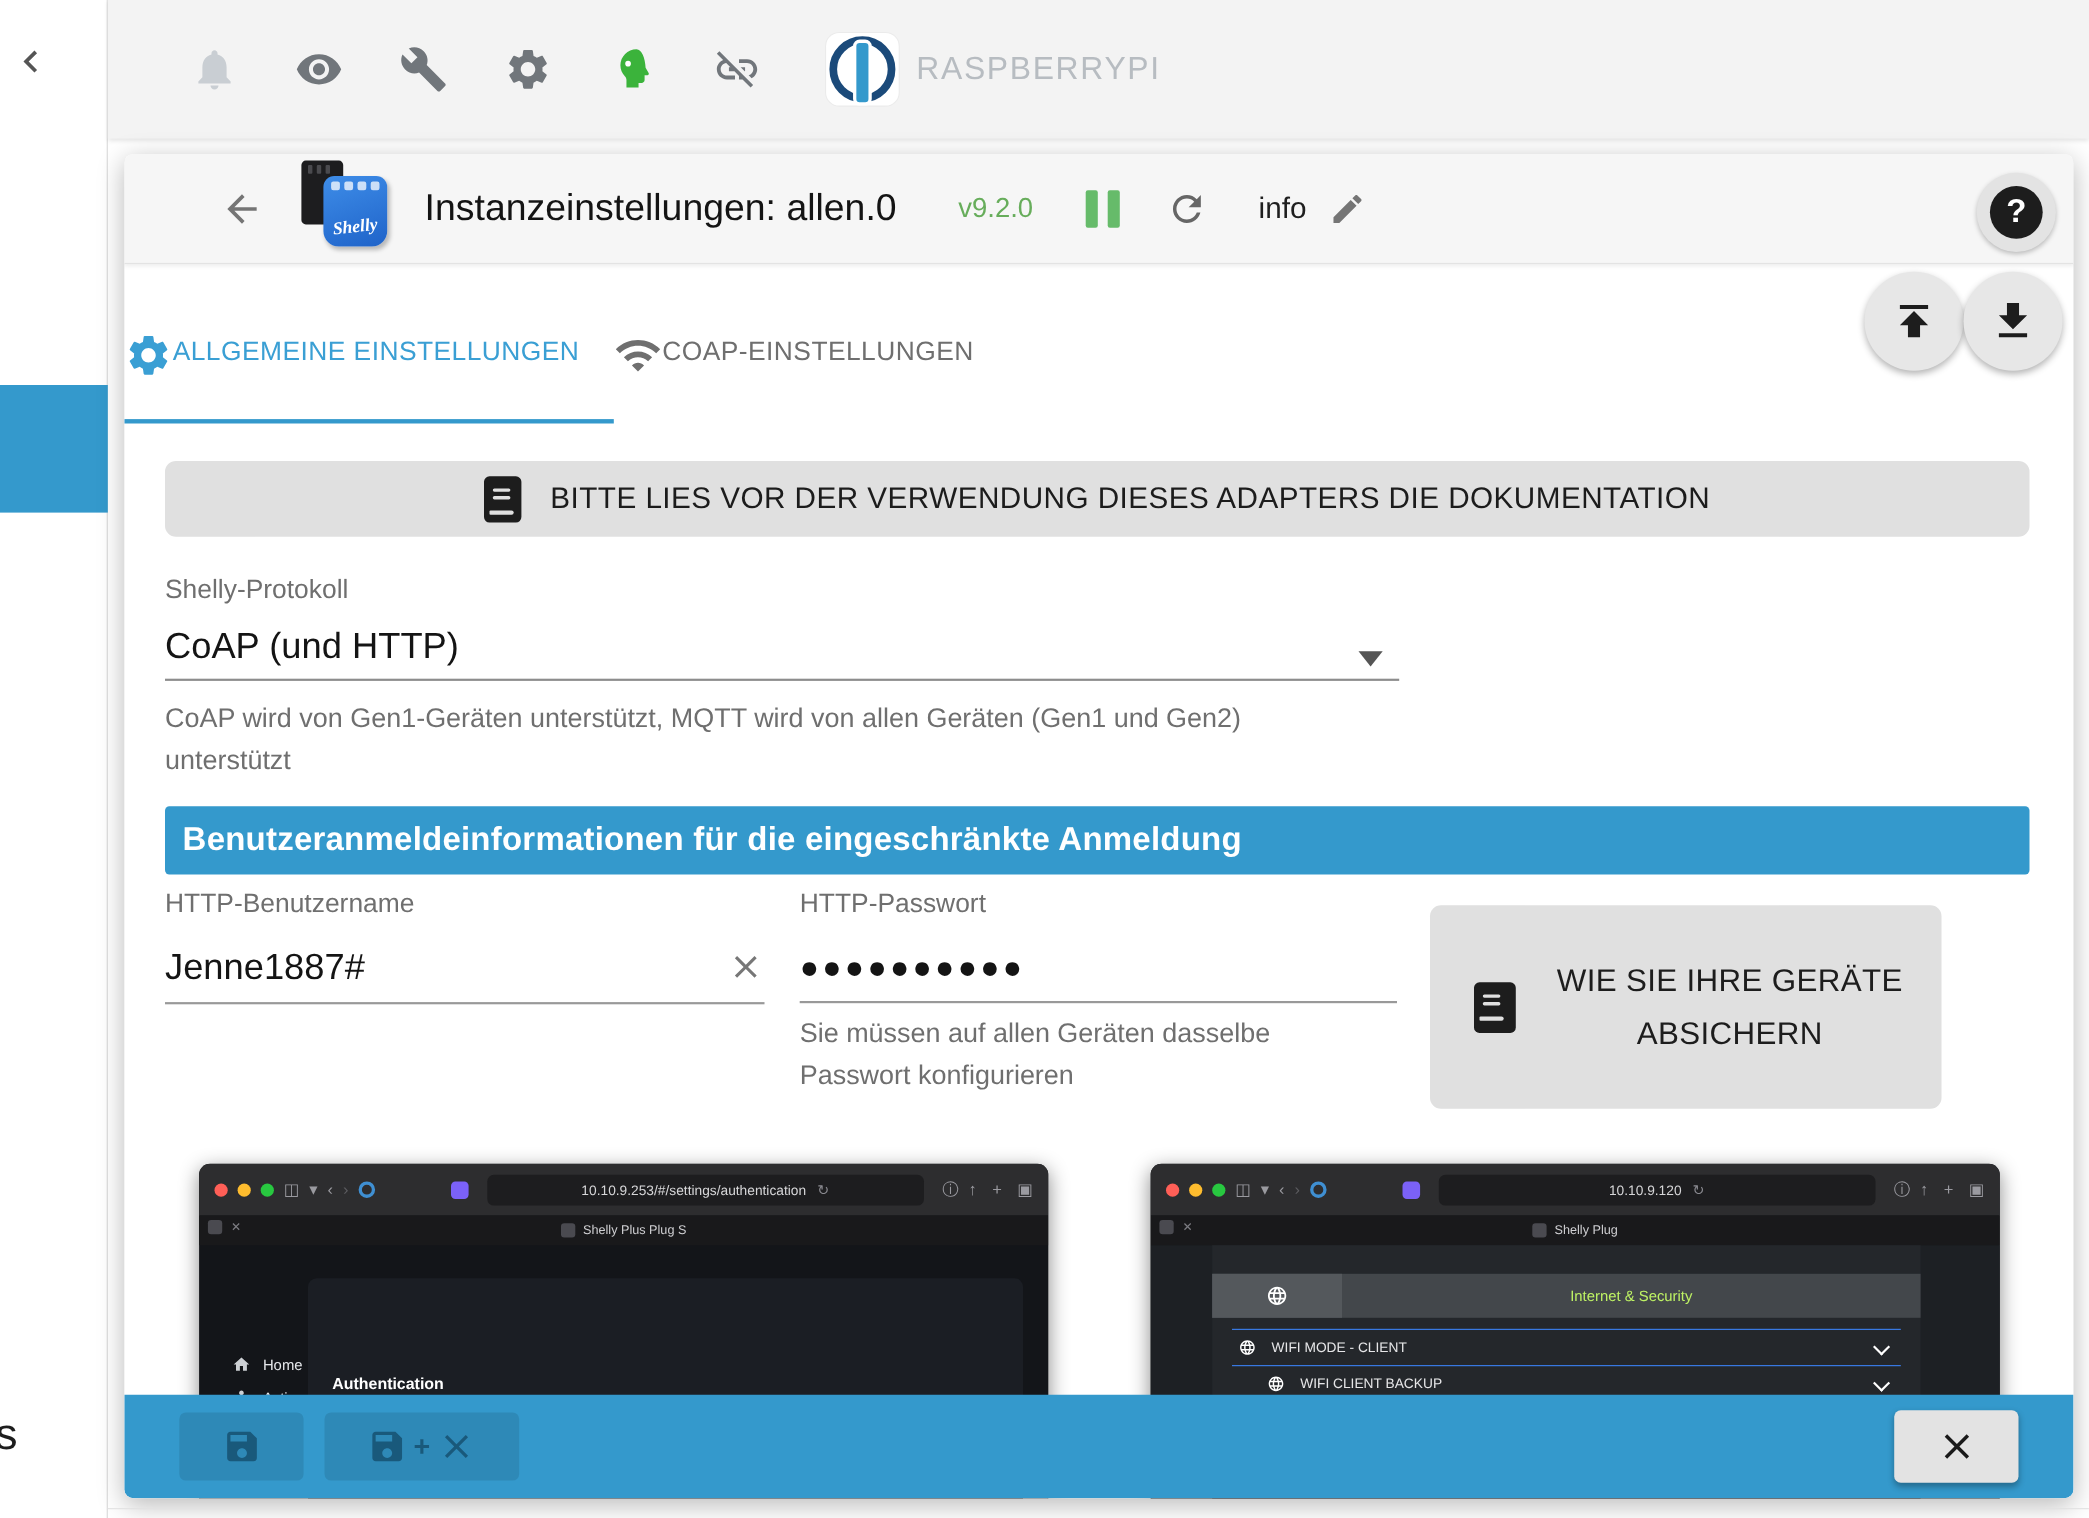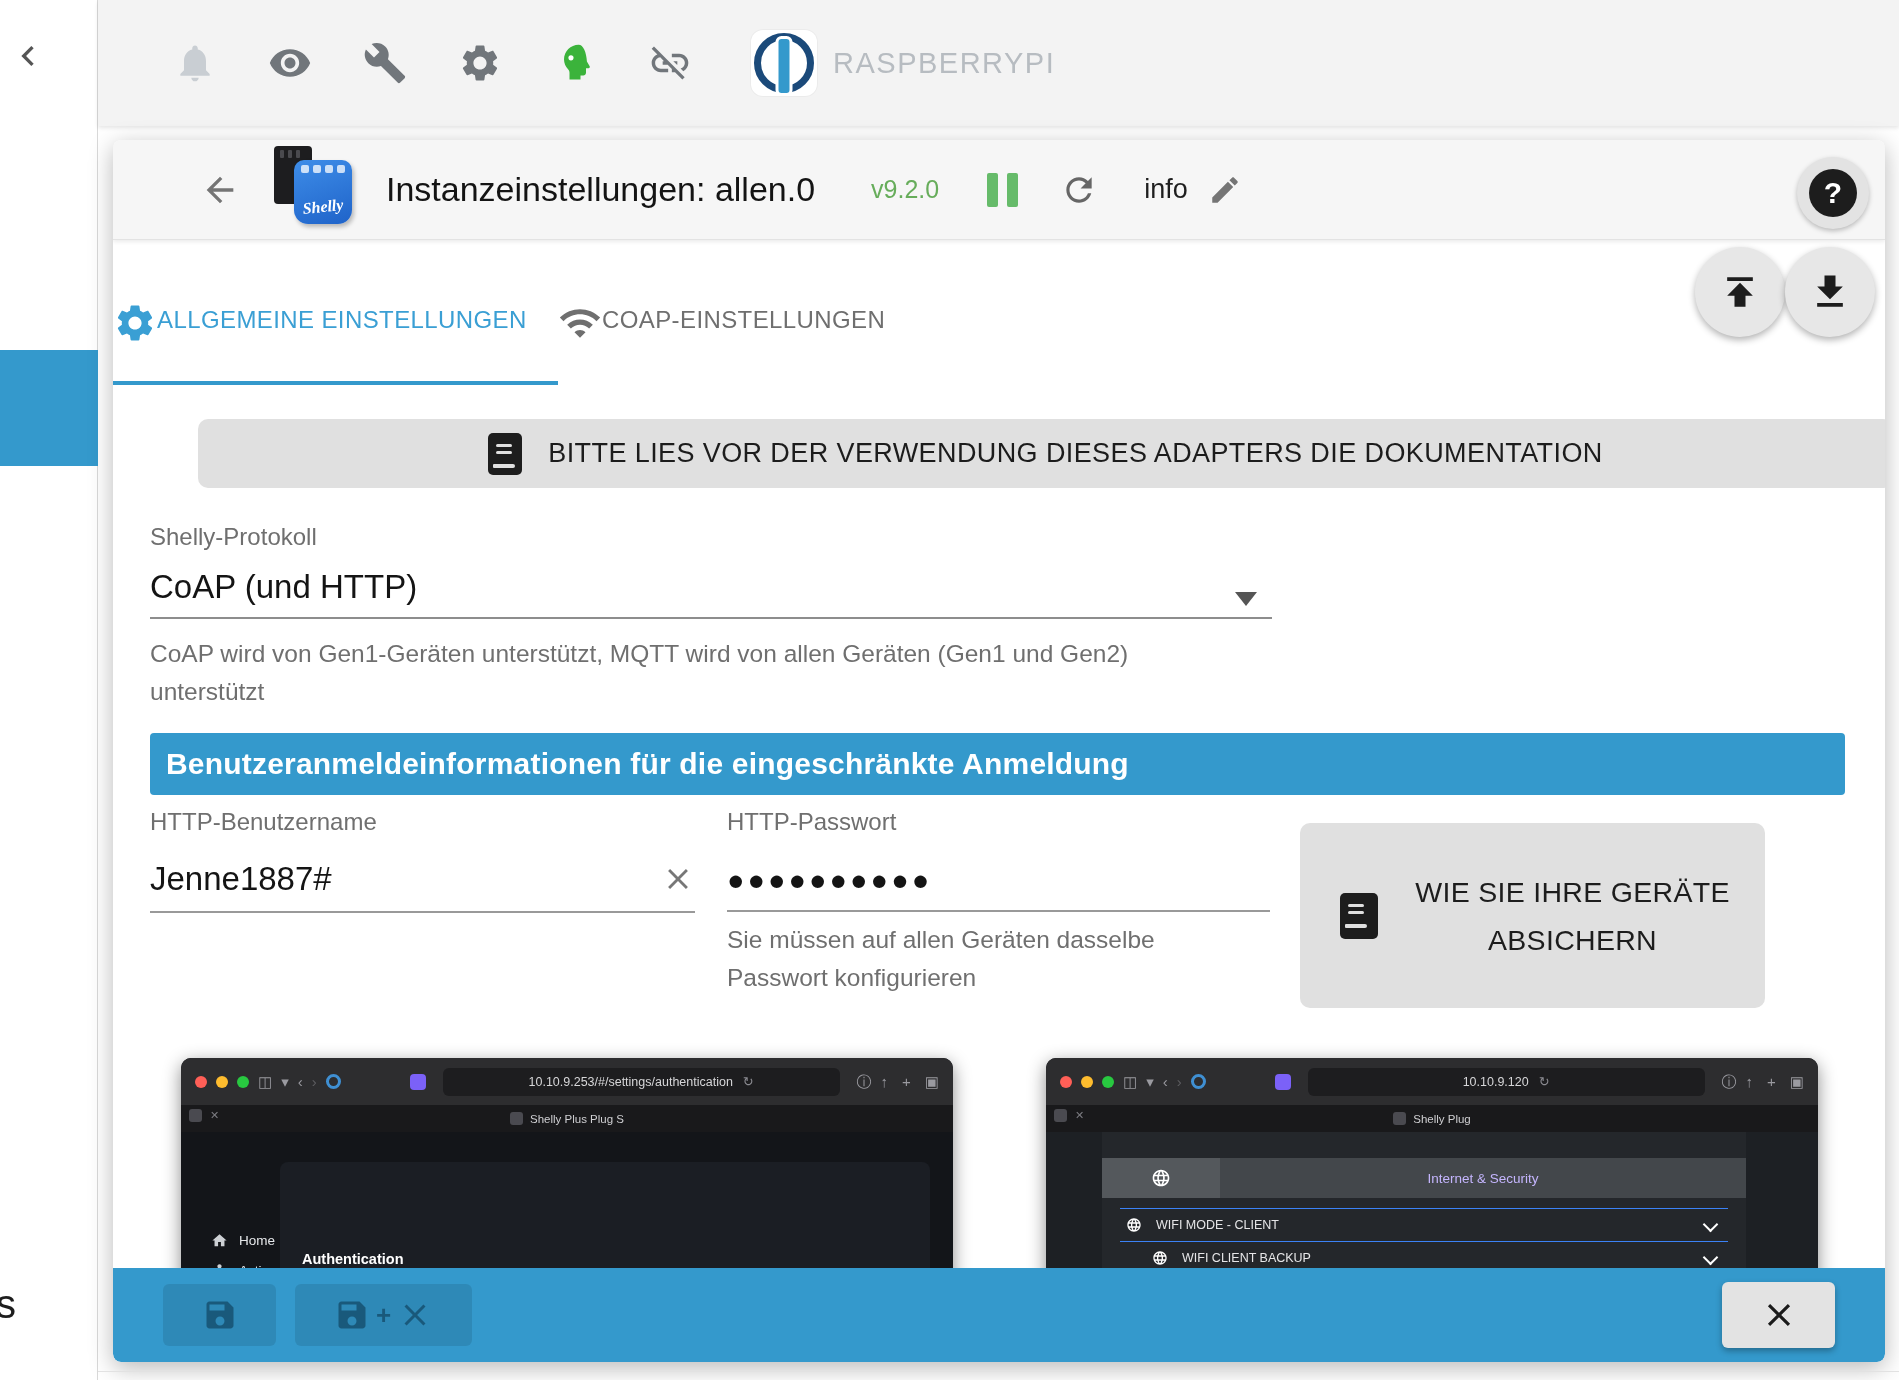--- a/index.html
+++ b/index.html
@@ -51,21 +51,21 @@
   .tab .t-lb{font-size:24px;letter-spacing:.4px;margin-top:14px;}
   .tab1 .t-ic,.tab1 .t-lb{color:#3a9fd4;}
   .tab2 .t-ic,.tab2 .t-lb{color:#6f6f6f;}
   .tab1 .t-line{position:absolute;bottom:0;left:0;width:100%;height:4px;background:#3499cc;}
   .fab{position:absolute;width:90px;height:90px;border-radius:50%;background:#e7e7e7;box-shadow:0 3px 7px rgba(0,0,0,.3);display:flex;align-items:center;justify-content:center;color:#1d1d1d;}
   .fab svg{width:44px;height:44px;}
   .fab.up{left:1582px;top:107px;}
   .fab.down{left:1672px;top:107px;}
 
   
-  .banner{position:absolute;left:37px;top:279px;width:1695px;height:69px;background:#e0e0e0;border-radius:10px;display:flex;align-items:center;justify-content:center;gap:26px;margin-left:48px;}
+  .banner{position:absolute;left:37px;top:279px;width:1695px;height:69px;background:#e0e0e0;border-radius:10px;display:flex;align-items:center;justify-content:center;gap:26px;}
   .banner-tx{font-size:27px;color:#1c1c1c;letter-spacing:.4px;}
   .book{position:relative;width:34px;height:42px;background:#1d1d1d;border-radius:5px;flex:0 0 auto;}
   .book i{position:absolute;left:8px;width:16px;height:3px;background:#e0e0e0;border-radius:2px;}
   .book i.l1{top:11px;} .book i.l2{top:18px;}
   .book i.pg{left:5px;top:31px;width:22px;height:4px;border-radius:2px 4px 4px 2px;}
   .book.on-gray i{background:#e0e0e0;}
 
   .fld-label{font-size:24px;color:#6f6f6f;}
   .fld-value{font-size:33px;color:#141414;}
   .fld-help{font-size:24.5px;color:#6f6f6f;line-height:38px;}
@@ -122,21 +122,21 @@
   .ls-panel{position:absolute;left:99px;top:30px;width:650px;height:226px;background:#1b1e24;border-radius:8px;}
   .ls-panel-in{padding:89px 20px 0 22px;}
   .ls-auth{color:#fff;font-size:14.5px;font-weight:bold;}
   .ls-sub{color:#b6bac0;font-size:12.5px;margin-top:9px;}
 
   
   .rs-col{position:absolute;left:56px;top:0;width:644px;height:256px;background:#24272b;}
   .rs-head{position:absolute;left:0;top:26px;width:100%;height:40px;background:#43474b;display:flex;}
   .rs-head-ic{width:118px;background:#54585c;display:flex;align-items:center;justify-content:center;color:#fff;}
   .rs-head-ic svg{width:20px;height:20px;}
-  .rs-head-tx{flex:1;display:flex;align-items:center;justify-content:center;color:#c4b5fd;font-size:13.5px;}
+  .rs-head-tx{flex:1;display:flex;align-items:center;justify-content:center;color:#bef264;font-size:13.5px;}
   .rs-rows{position:absolute;left:18px;right:18px;top:76px;}
   .rs-row{height:32px;display:flex;align-items:center;border-top:1px solid #3b82f6;color:#e6e6e8;font-size:12.5px;position:relative;}
   .rs-row svg{width:16px;height:16px;color:#fff;margin:0 14px 0 6px;flex:0 0 auto;}
   .rs-row.indent svg{margin-left:32px;}
   .chev{position:absolute;right:12px;top:10px;width:9px;height:9px;border-right:2px solid #fff;border-bottom:2px solid #fff;transform:rotate(45deg);}
 
   
   .foot{position:absolute;left:0;right:0;bottom:0;height:94px;background:#3499cc;border-radius:0 0 8px 8px;z-index:5;}
   .f-btn{position:absolute;top:16px;height:62px;border-radius:6px;background:rgba(0,0,0,.10);display:flex;align-items:center;justify-content:center;gap:8px;color:rgba(0,30,50,.45);}
   .f-save{left:50px;width:113px;}

